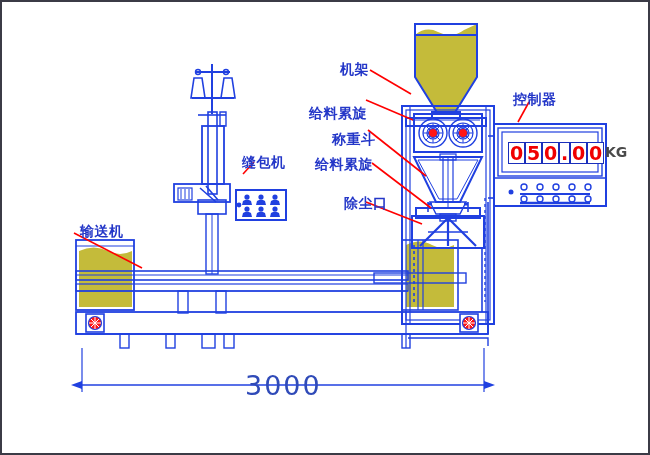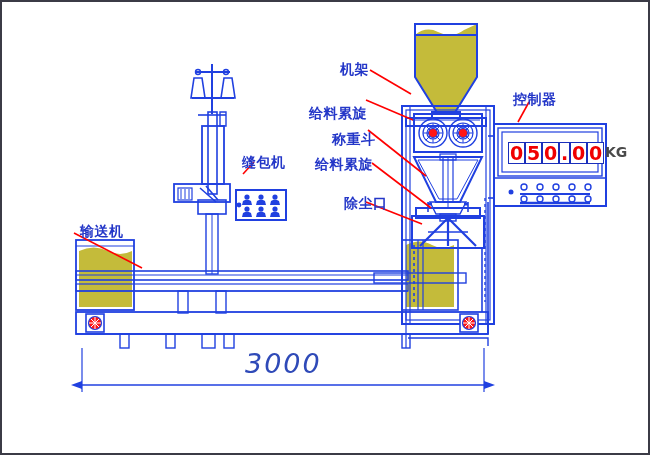--- a/index.html
+++ b/index.html
@@ -291,21 +291,21 @@
 
   <div class="lbl" style="left:338px; top:60px;">机架</div>
   <div class="lbl" style="left:307px; top:92px;margin-top:12px;">给料累旋</div>
   <div class="lbl" style="left:330px; top:130px;">称重斗</div>
   <div class="lbl" style="left:313px; top:155px;">给料累旋</div>
   <div class="lbl" style="left:334px; top:194px;margin-left:8px;">除尘口</div>
   <div class="lbl" style="left:240px; top:153px;text-align:center;">缝包机</div>
   <div class="lbl" style="left:70px; top:222px;margin-left:8px;">输送机</div>
   <div class="lbl" style="left:511px; top:90px;">控制器</div>
 
-  <div class="dim-text" style="left:243px; top:346px;font-style:italic;">3000</div>
+  <div class="dim-text" style="left:243px; top:368px;">3000</div>
 
   <div>
     <div class="digit-box" style="left:506px; top:140px; width:17px; height:22px;">0</div>
     <div class="digit-box" style="left:523px; top:140px; width:17px; height:22px;">5</div>
     <div class="digit-box" style="left:540px; top:140px; width:17px; height:22px;">0</div>
     <div class="digit-box" style="left:557px; top:140px; width:11px; height:22px;">.</div>
     <div class="digit-box" style="left:568px; top:140px; width:17px; height:22px;">0</div>
     <div class="digit-box" style="left:585px; top:140px; width:17px; height:22px;">0</div>
     <div class="kg-text" style="left:603px; top:142px;">KG</div>
   </div>

